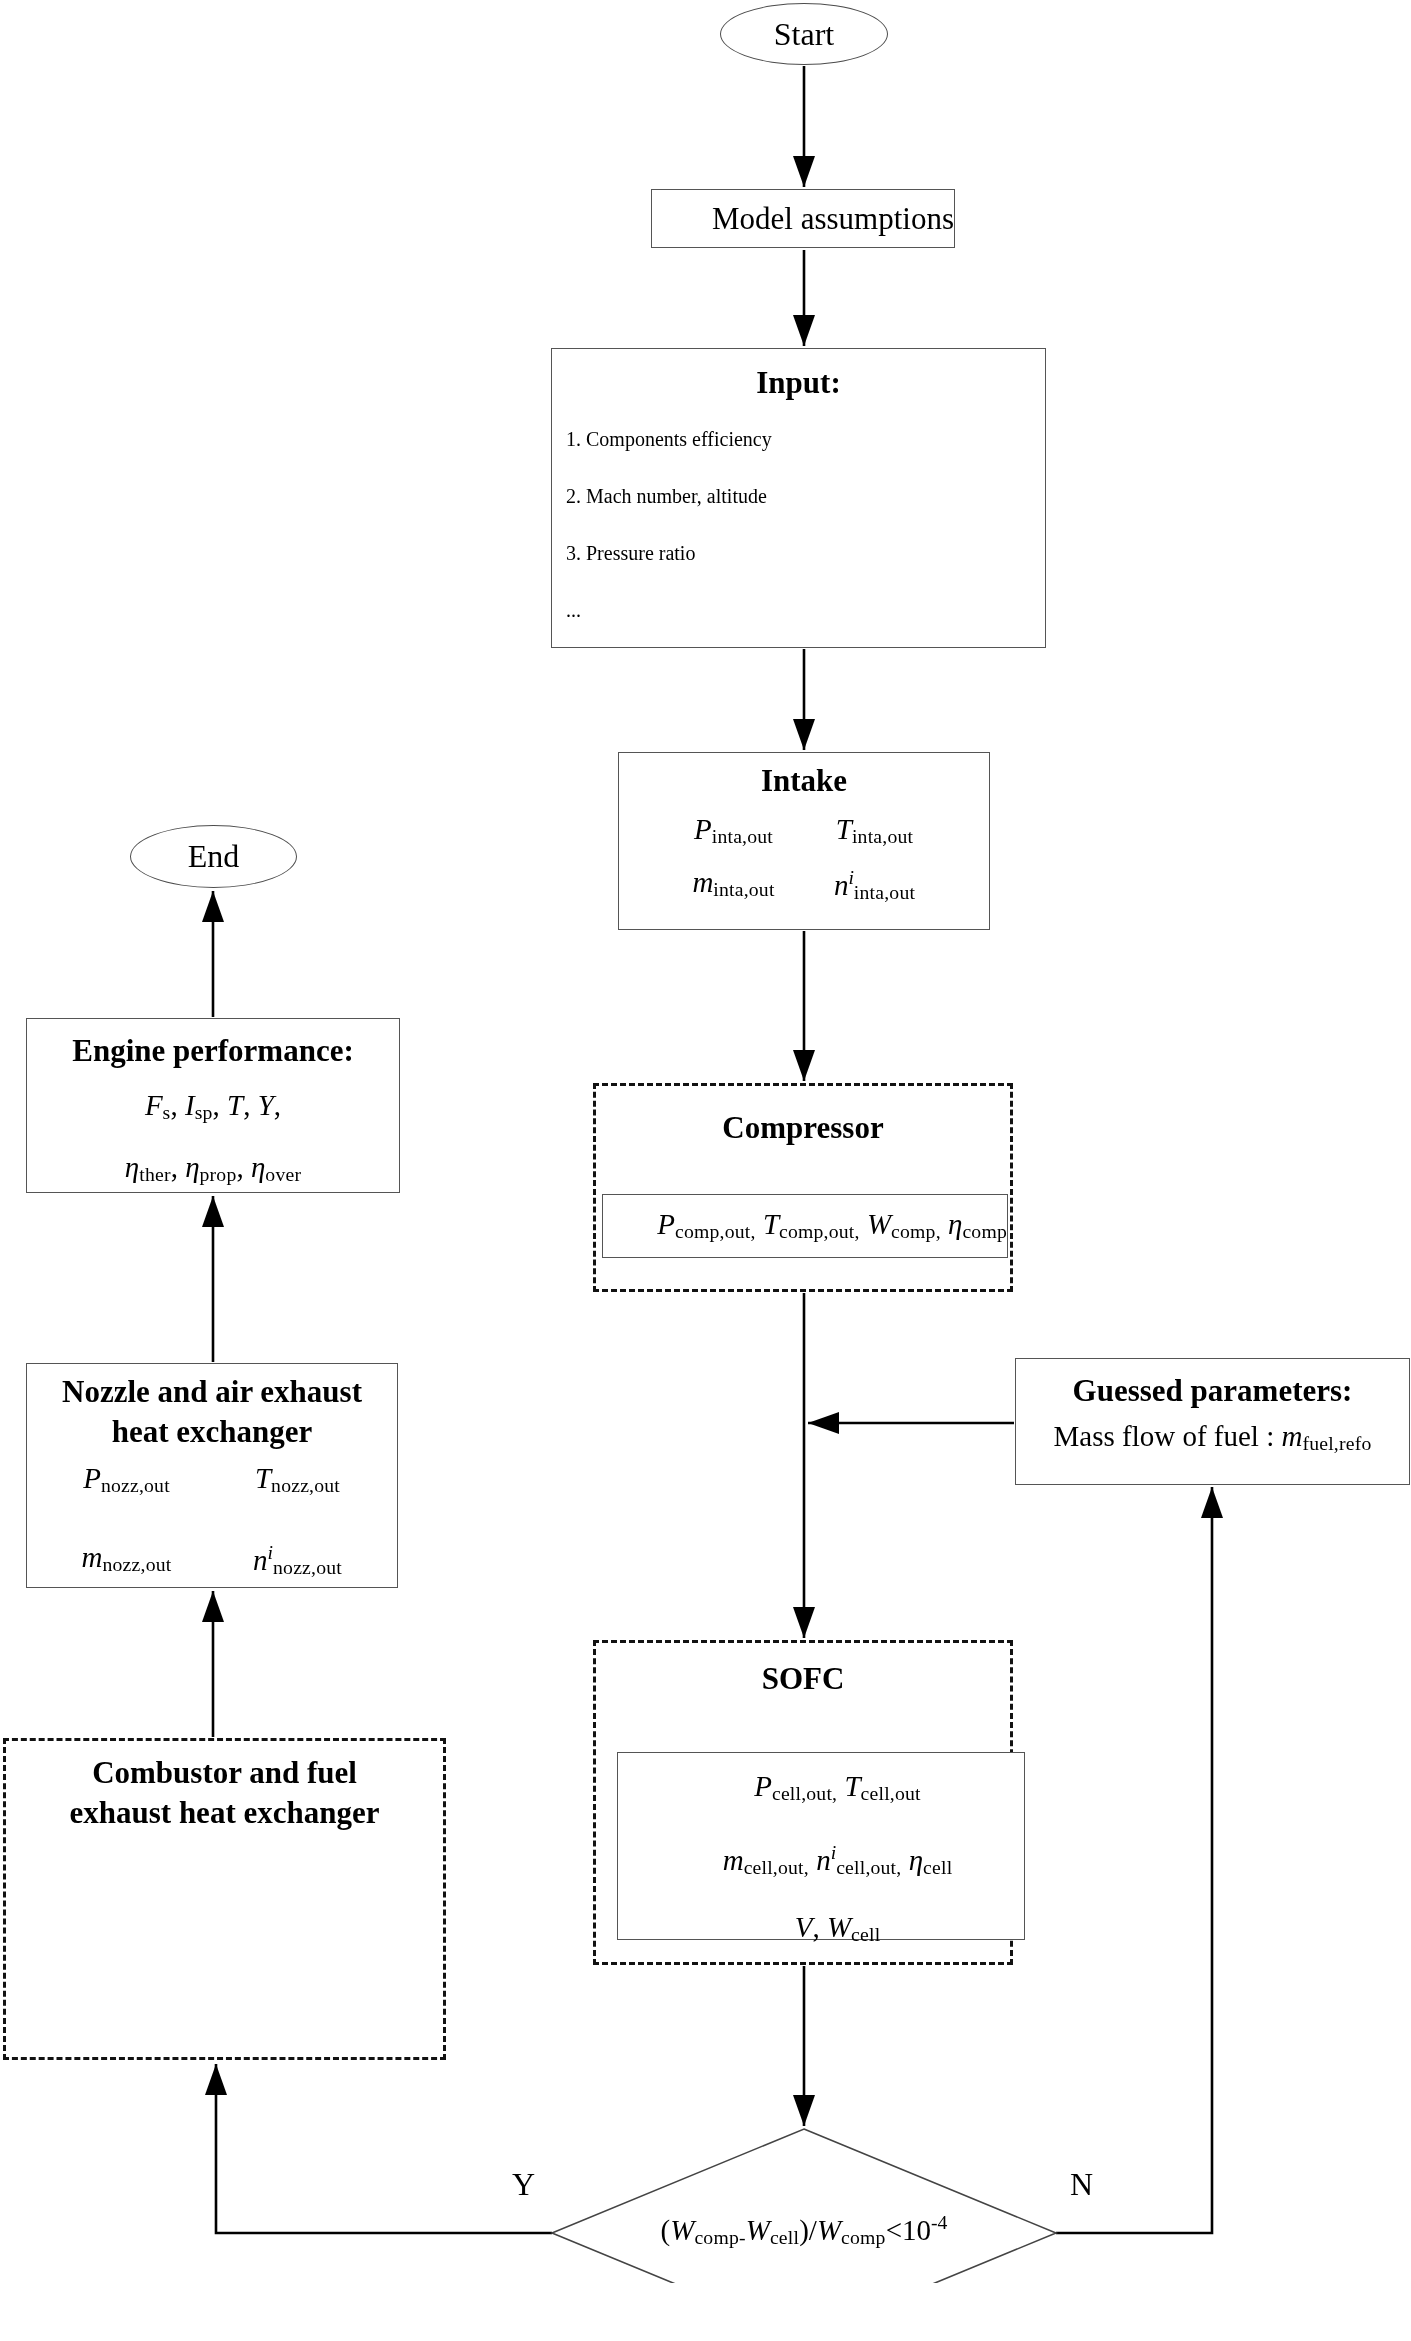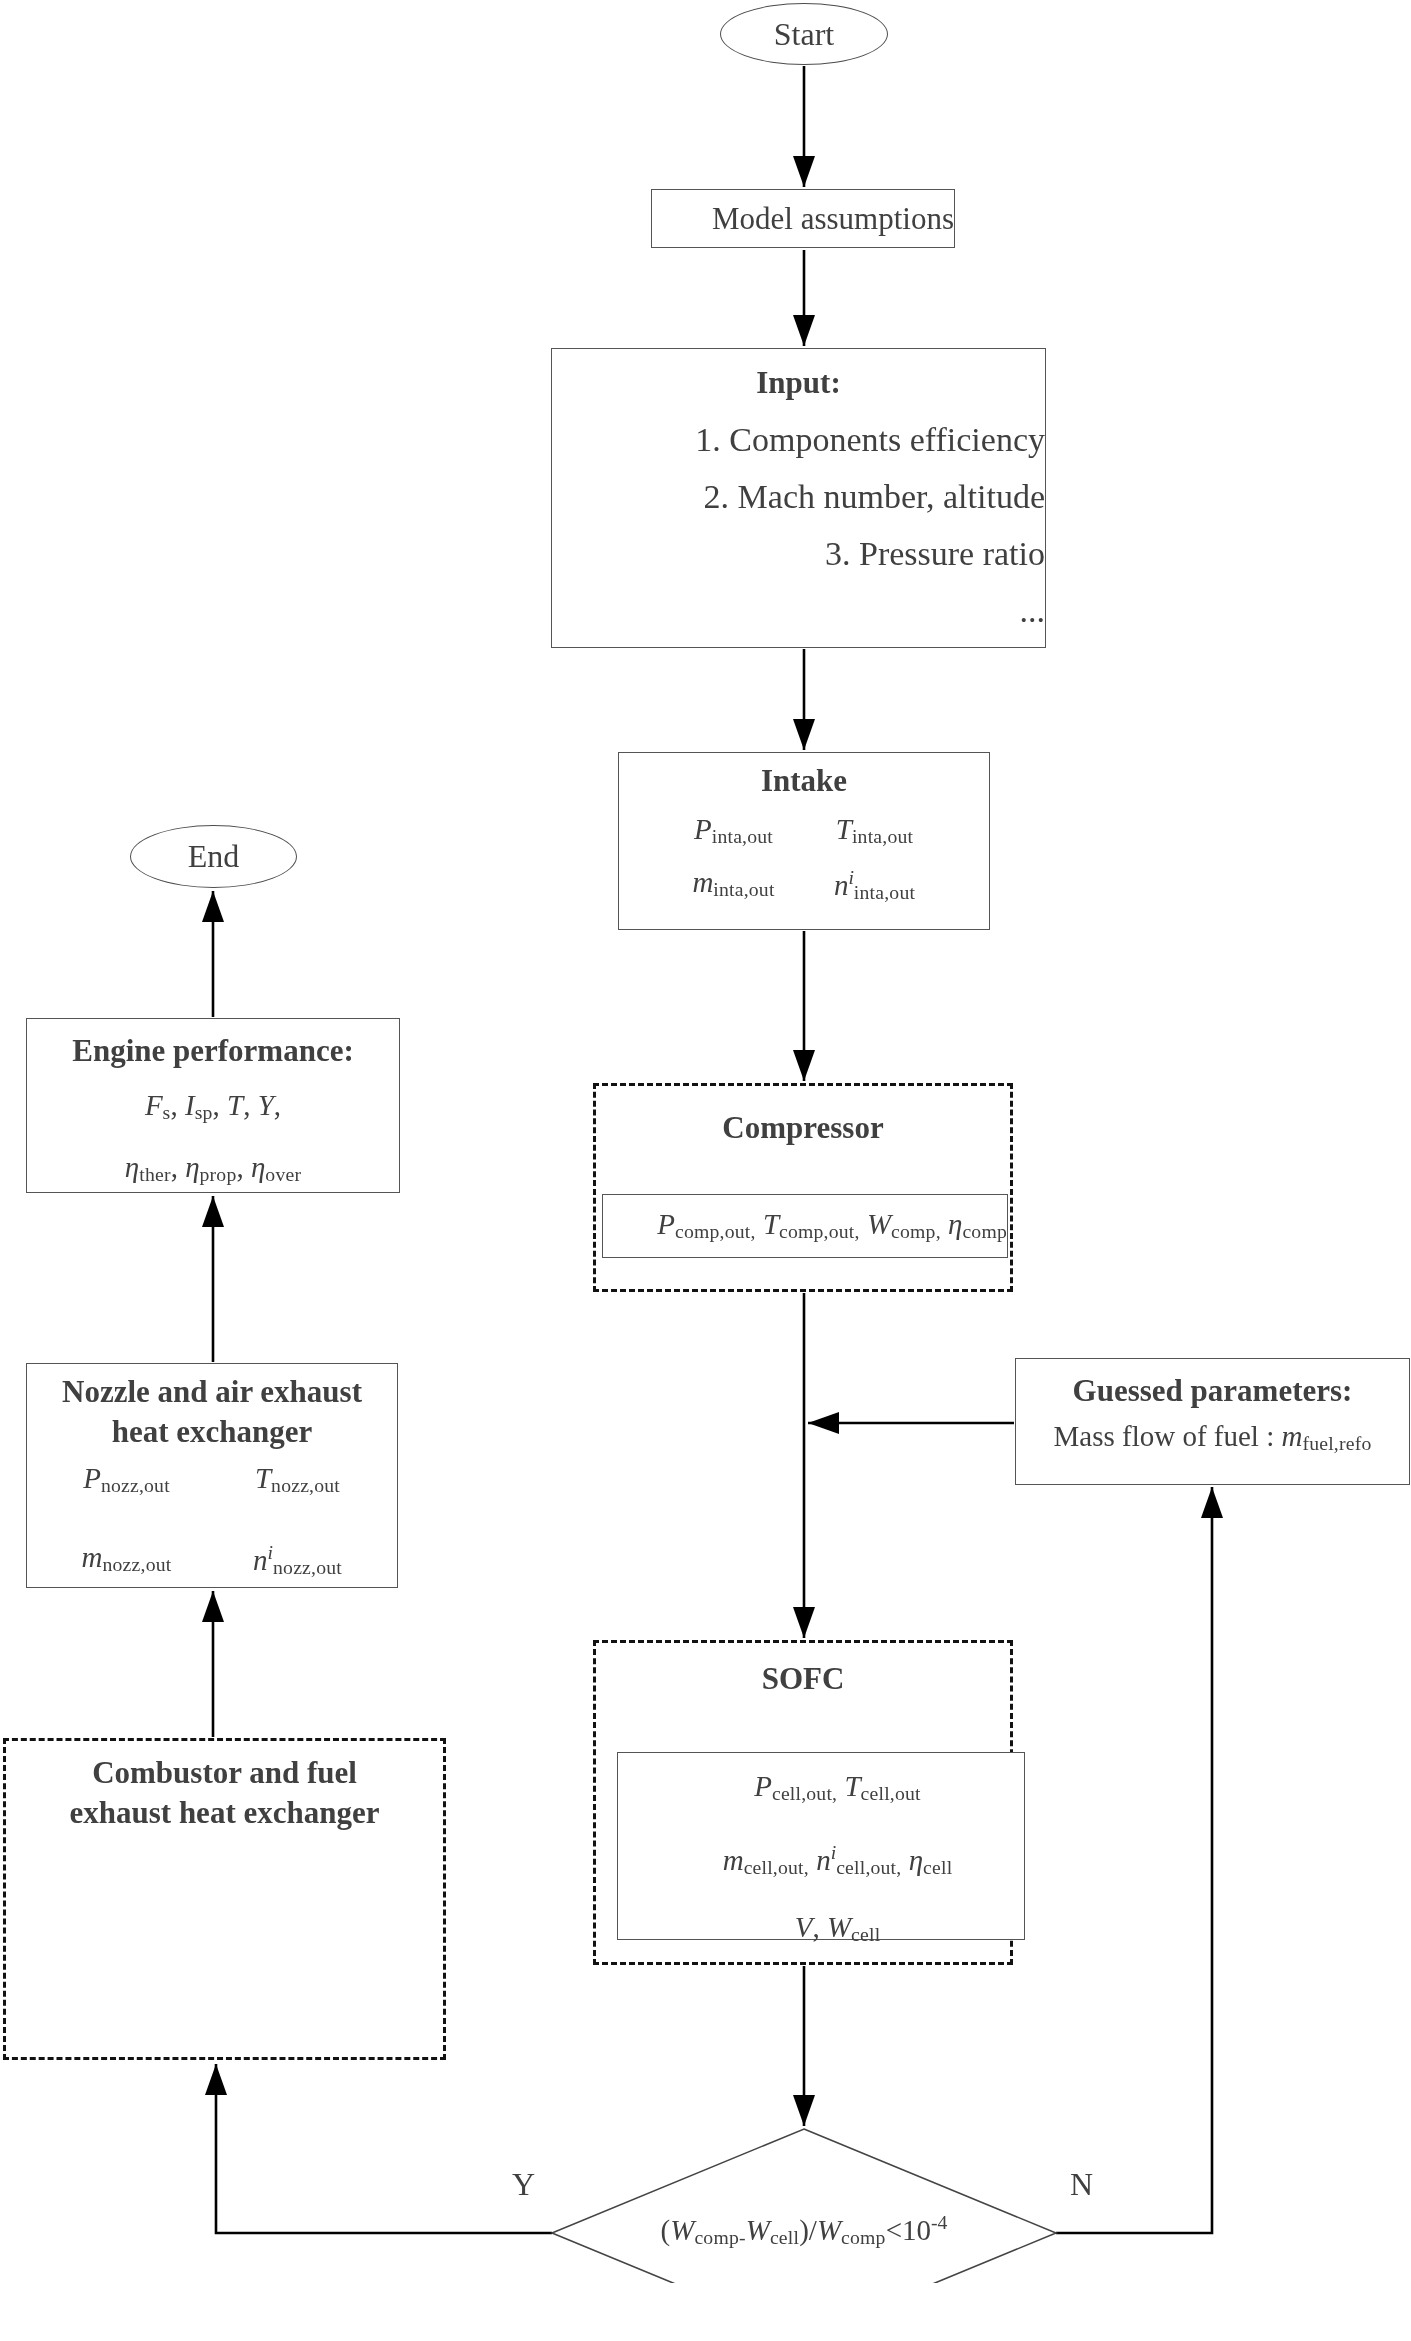--- a/index.html
+++ b/index.html
@@ -1,34 +1,34 @@
 <!DOCTYPE html>
 <html><head>
 <meta charset="utf-8">
 <title>SOFC engine model flowchart</title>
 <style>
   html,body { margin:0; padding:0; background:#fff; }
   .canvas {
     position:relative; width:1411px; height:2283px; background:#ffffff;
-    font-family:"Liberation Serif","DejaVu Serif",serif; color:#404040;
+    font-family:"Liberation Serif","DejaVu Serif",serif; color:#000000;
     overflow:hidden;
   }
   svg.wires { position:absolute; left:0; top:0; width:1411px; height:2341px; }
   .box { position:absolute; box-sizing:border-box; background:#ffffff; }
   .thin  { border:1.5px solid #555; }
   .dash  { border:3px dashed #121212; }
   .ell   { border:1.5px solid #4d4d4d; border-radius:50%;
            display:flex; align-items:center; justify-content:center; font-size:32px; }
   .bt    { font-weight:bold; text-align:center; font-size:31px; line-height:40px;font-family:Liberation Serif, serif; }
   .ct    { text-align:center; }
   .body29{ font-size:29px; }
   .flexc { display:flex; align-items:center; justify-content:flex-end; }
   .grid2 { display:grid; grid-template-columns:1fr 1fr; justify-items:center; font-size:29px; }
   .inner { position:absolute; background:#fff; }
-  .items { font-size:34px; line-height:57px; margin:8px 0 0 14px; text-align:right; }
+  .items { font-size:20px; line-height:57px; margin:8px 0 0 14px; text-align:left; }
   .lbl   { position:absolute; font-size:32px; }
   
   .fx-n { font-style:normal; }
   .fx-i { font-style:italic; }
   .fx-s { font-size:68%; vertical-align:-0.22em; letter-spacing:0.2px; }
   .fx-u { font-size:68%; vertical-align:0.55em; font-style:italic; }
   .fx-u.up { font-style:normal; }
 </style>
 </head>
 <body>

